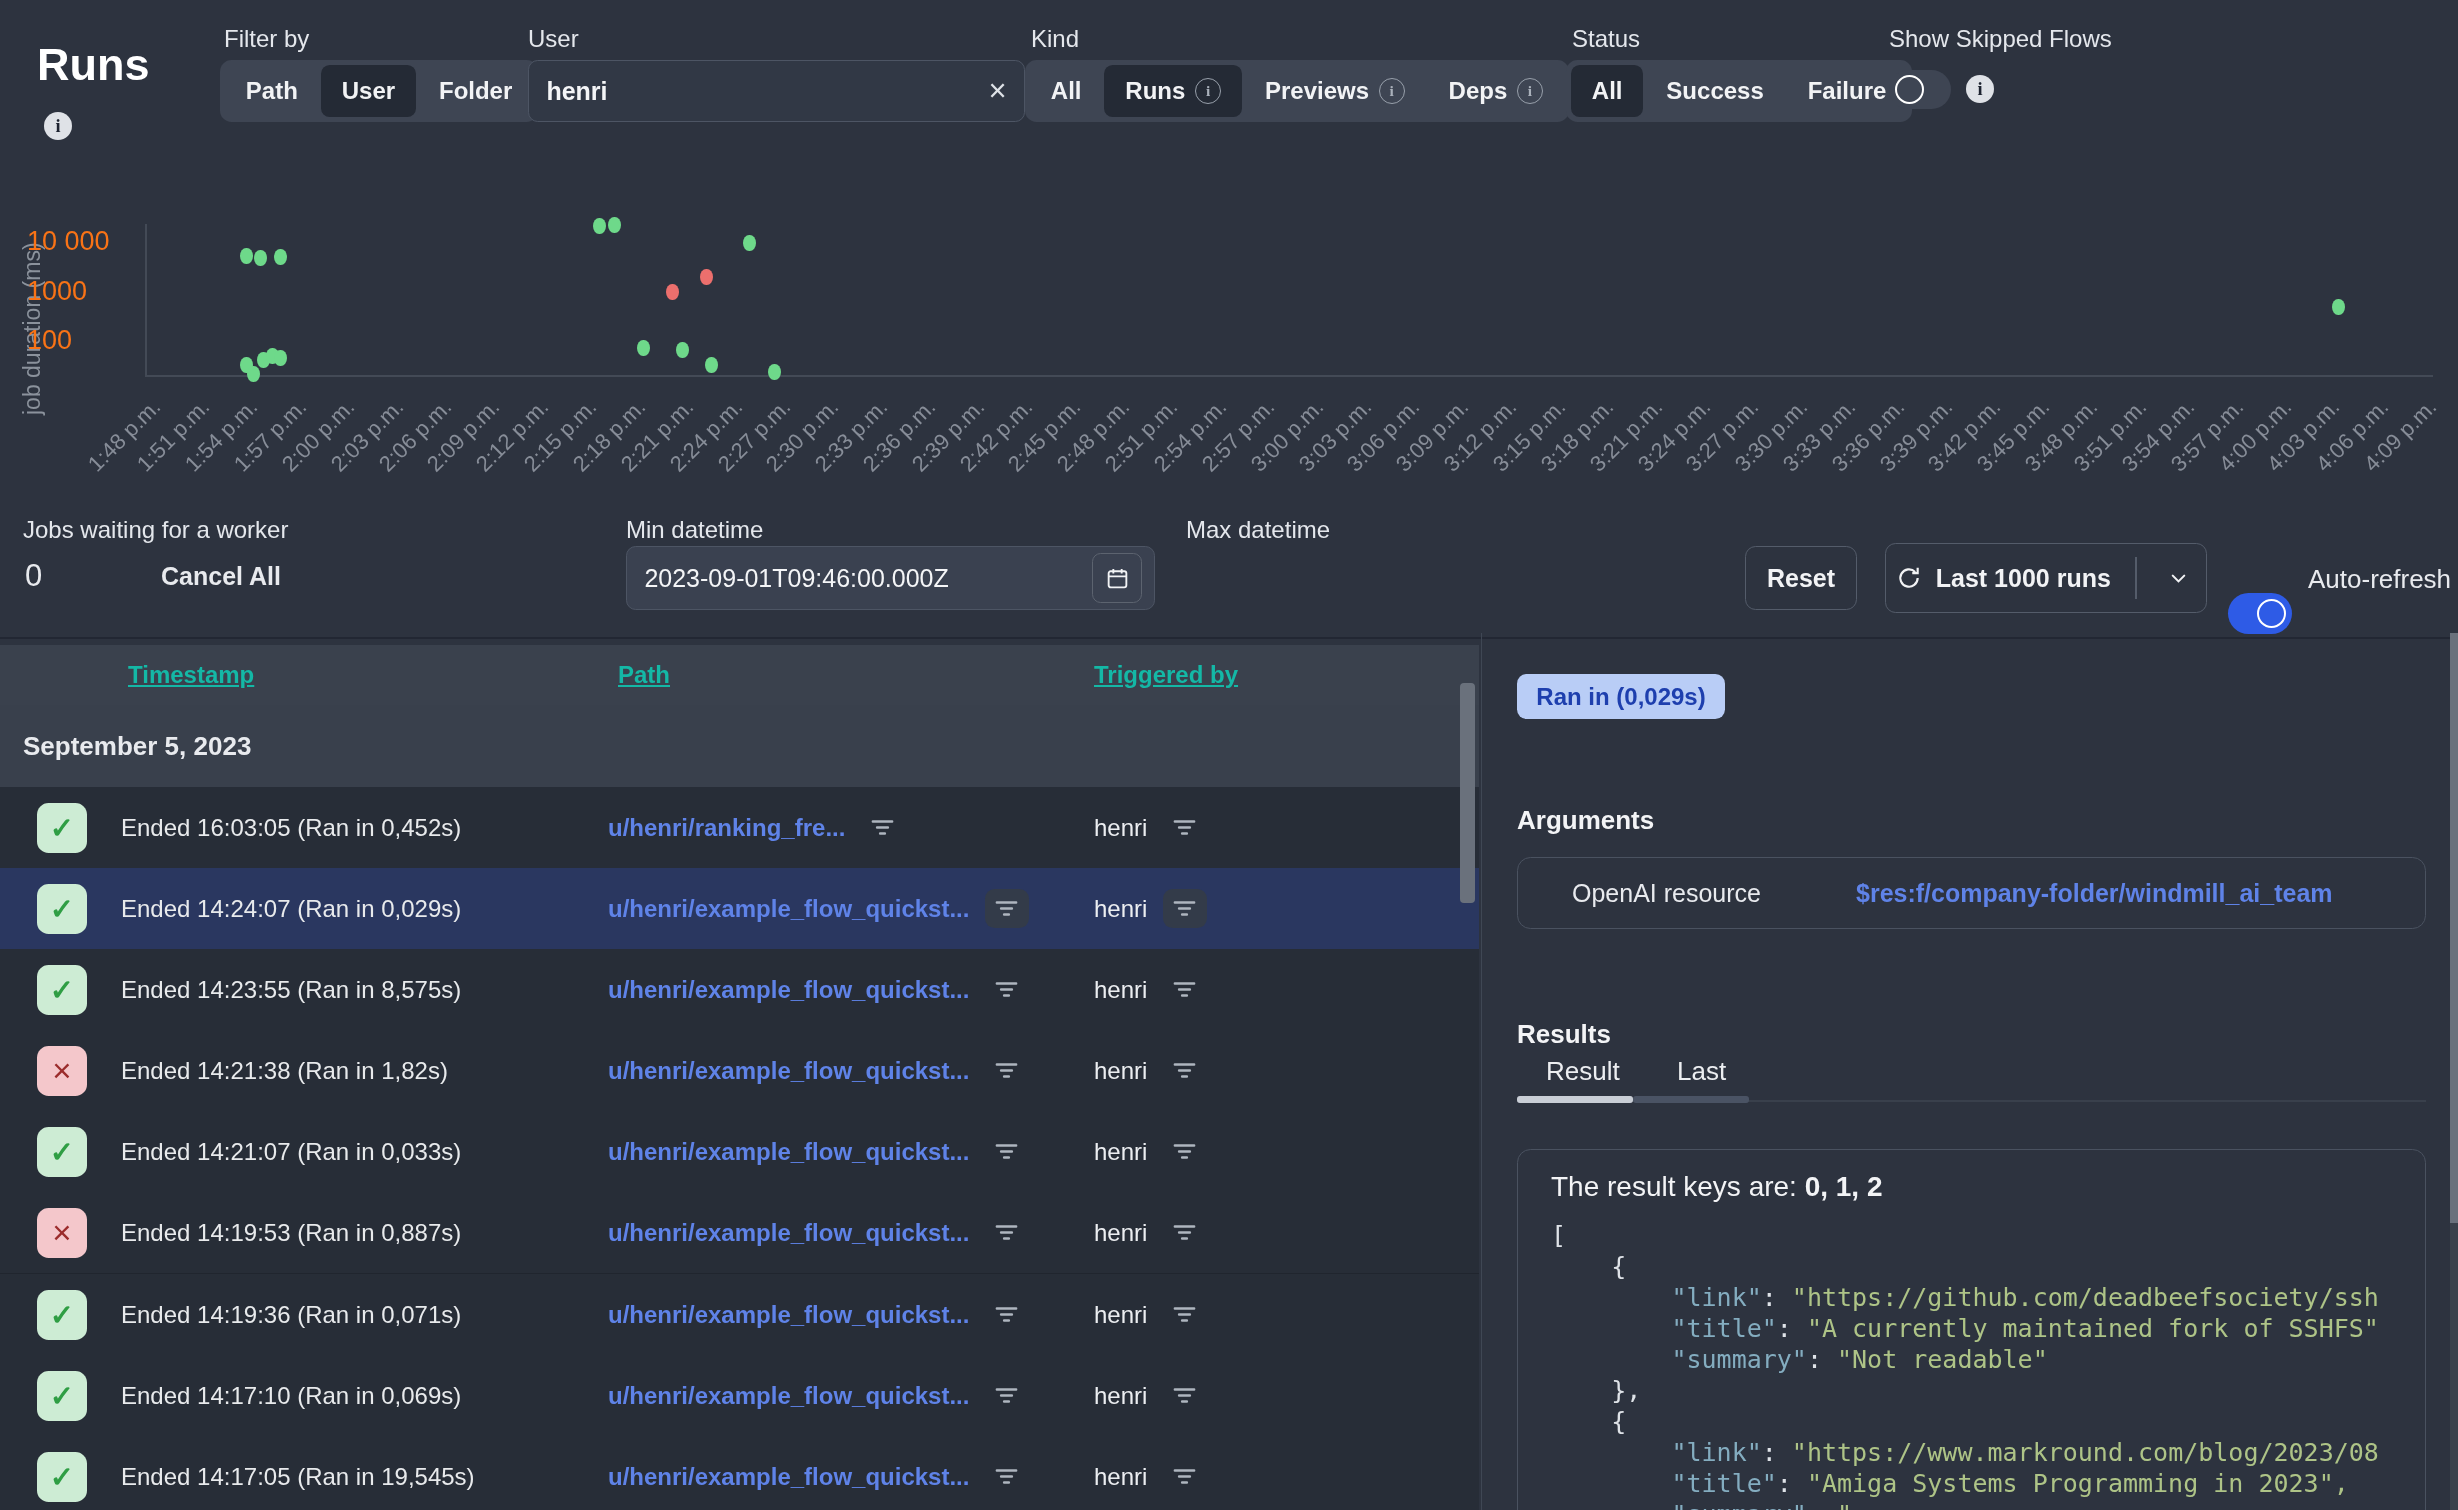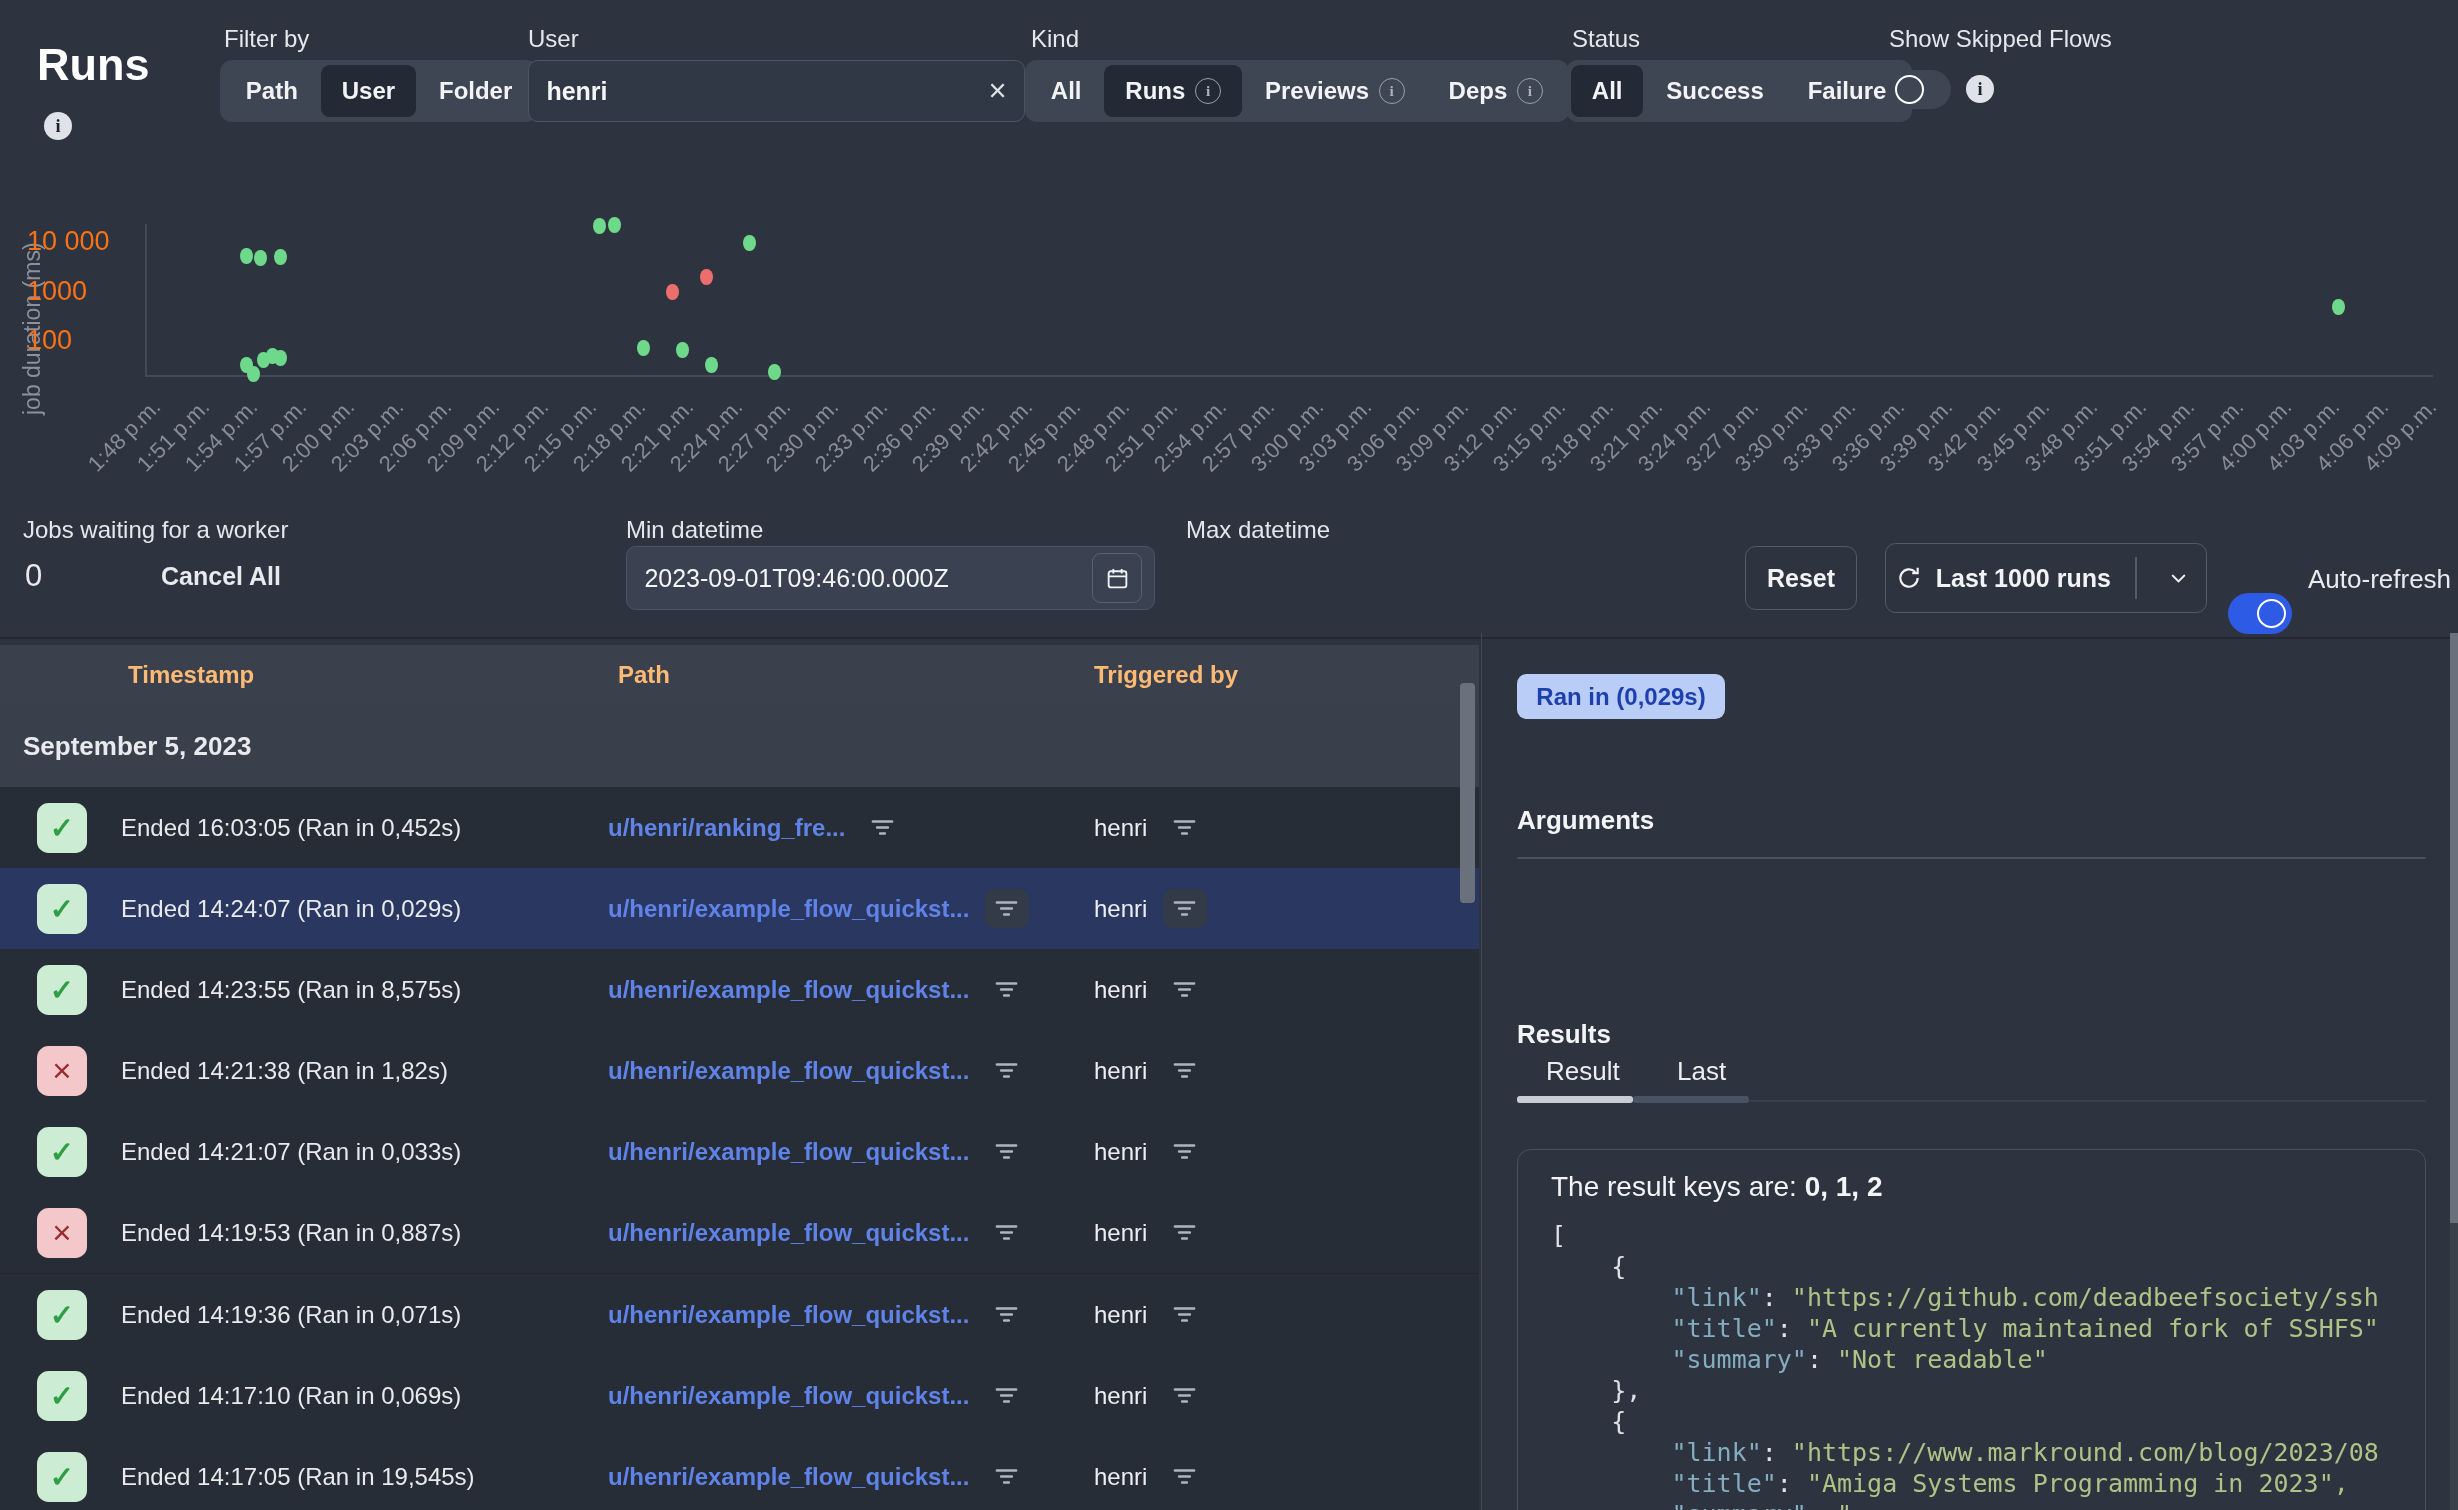--- a/index.html
+++ b/index.html
@@ -19,21 +19,21 @@
   .btn{display:inline-flex;align-items:center;justify-content:center;gap:13.5px;border:1.9px solid #545c6a;
        border-radius:10.6px;font-size:25px;font-weight:600;color:#f2f3f5;box-sizing:border-box;background:transparent;cursor:pointer;}
   .toggle{position:relative;border-radius:965px;box-sizing:border-box;}
   .toggle .knob{position:absolute;top:4.8px;width:29px;height:29px;border-radius:50%;border:2.9px solid #ffffff;box-sizing:border-box;}
   
   .ytick{position:absolute;width:106px;text-align:left;font-size:27px;color:#f97316;}
   .xtick{position:absolute;font-size:22px;color:#878d98;white-space:nowrap;transform:rotate(-45deg);transform-origin:100% 0;}
   .dot{position:absolute;width:12.6px;height:16.4px;border-radius:50%;}
   
   #table-header{left:0;top:645px;width:1479px;height:60px;background:#3a414d;display:flex;align-items:center;}
-  #table-header .th{font-size:24px;font-weight:700;color:#fdba74;}
+  #table-header .th{font-size:24px;font-weight:700;color:#14b8a6;text-decoration:underline;}
   .daterow{left:0;top:705px;width:1479px;height:82px;background:#39404c;display:flex;align-items:center;
            border-bottom:1.9px solid #232833;font-size:26px;font-weight:700;}
   .row{position:absolute;left:0;width:1479px;height:81px;background:#272d37;border-bottom:1.9px solid #20252e;
        display:flex;align-items:center;cursor:pointer;}
   .row.sel{background:#2a3760;}
   .sticon{position:absolute;left:37px;width:50px;height:50px;border-radius:11.6px;display:flex;align-items:center;justify-content:center;font-size:29px;font-weight:700;}
   .sticon.ok{background:#cdecd4;color:#2f9e44;}
   .sticon.fail{background:#f4c7cb;color:#9b2c2c;font-size:33px;font-weight:400;}
   .ts{position:absolute;left:121px;font-size:24px;color:#e8eaec;}
   .pathcell{position:absolute;left:608px;display:flex;align-items:center;gap:15.4px;}
@@ -448,20 +448,24 @@
       </div>
     </div>
 
   <div class="sb" style="left:1460px;top:683px;width:14.5px;height:220px;"></div>
 
   <div id="panel">
     <span class="badge abs" style="left:35px;top:41px;">Ran in (0,029s)</span>
     <div class="abs h-strong" style="left:35px;top:172px;">Arguments</div>
 
     <div id="args-table">
+      <div class="abody">
+        <span class="acell" style="left:54px;">OpenAI resource</span>
+        <span class="acell" style="left:338px;color:#5f83e8;font-weight:600;">$res:f/company-folder/windmill_ai_team</span>
+      </div>
     </div>
 
     <div class="abs h-strong" style="left:35px;top:386px;">Results</div>
 
     <div class="tabs">
       <span class="tab" style="left:29px;">Result</span>
       <span class="tab" style="left:160px;">Last</span>
       <span class="tabline"></span>
       <span class="tabbar" style="left:0;width:116px;background:#c9ced6;"></span>
       <span class="tabbar" style="left:116px;width:116px;background:#4a5364;"></span>

